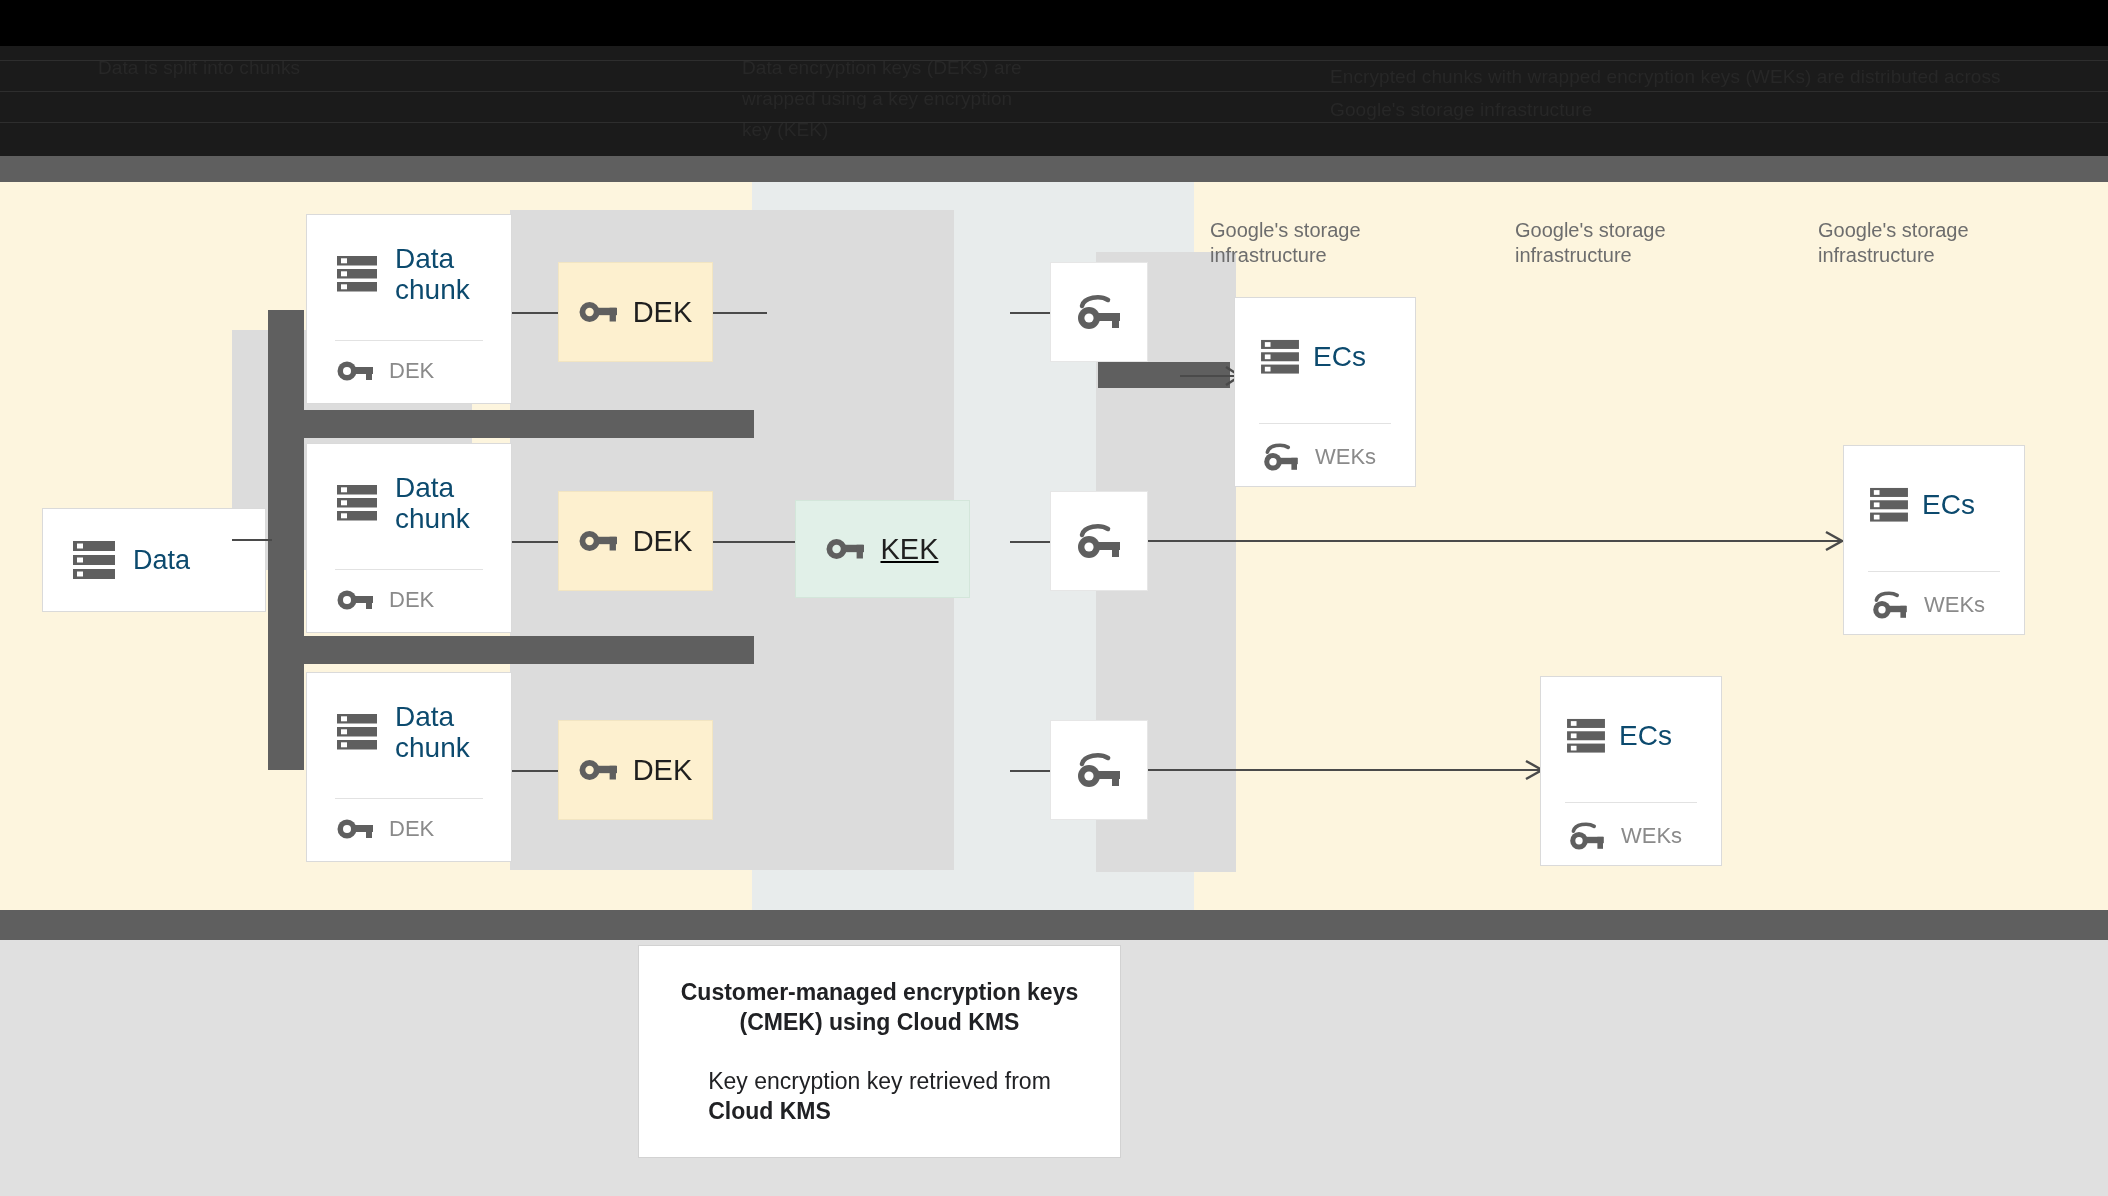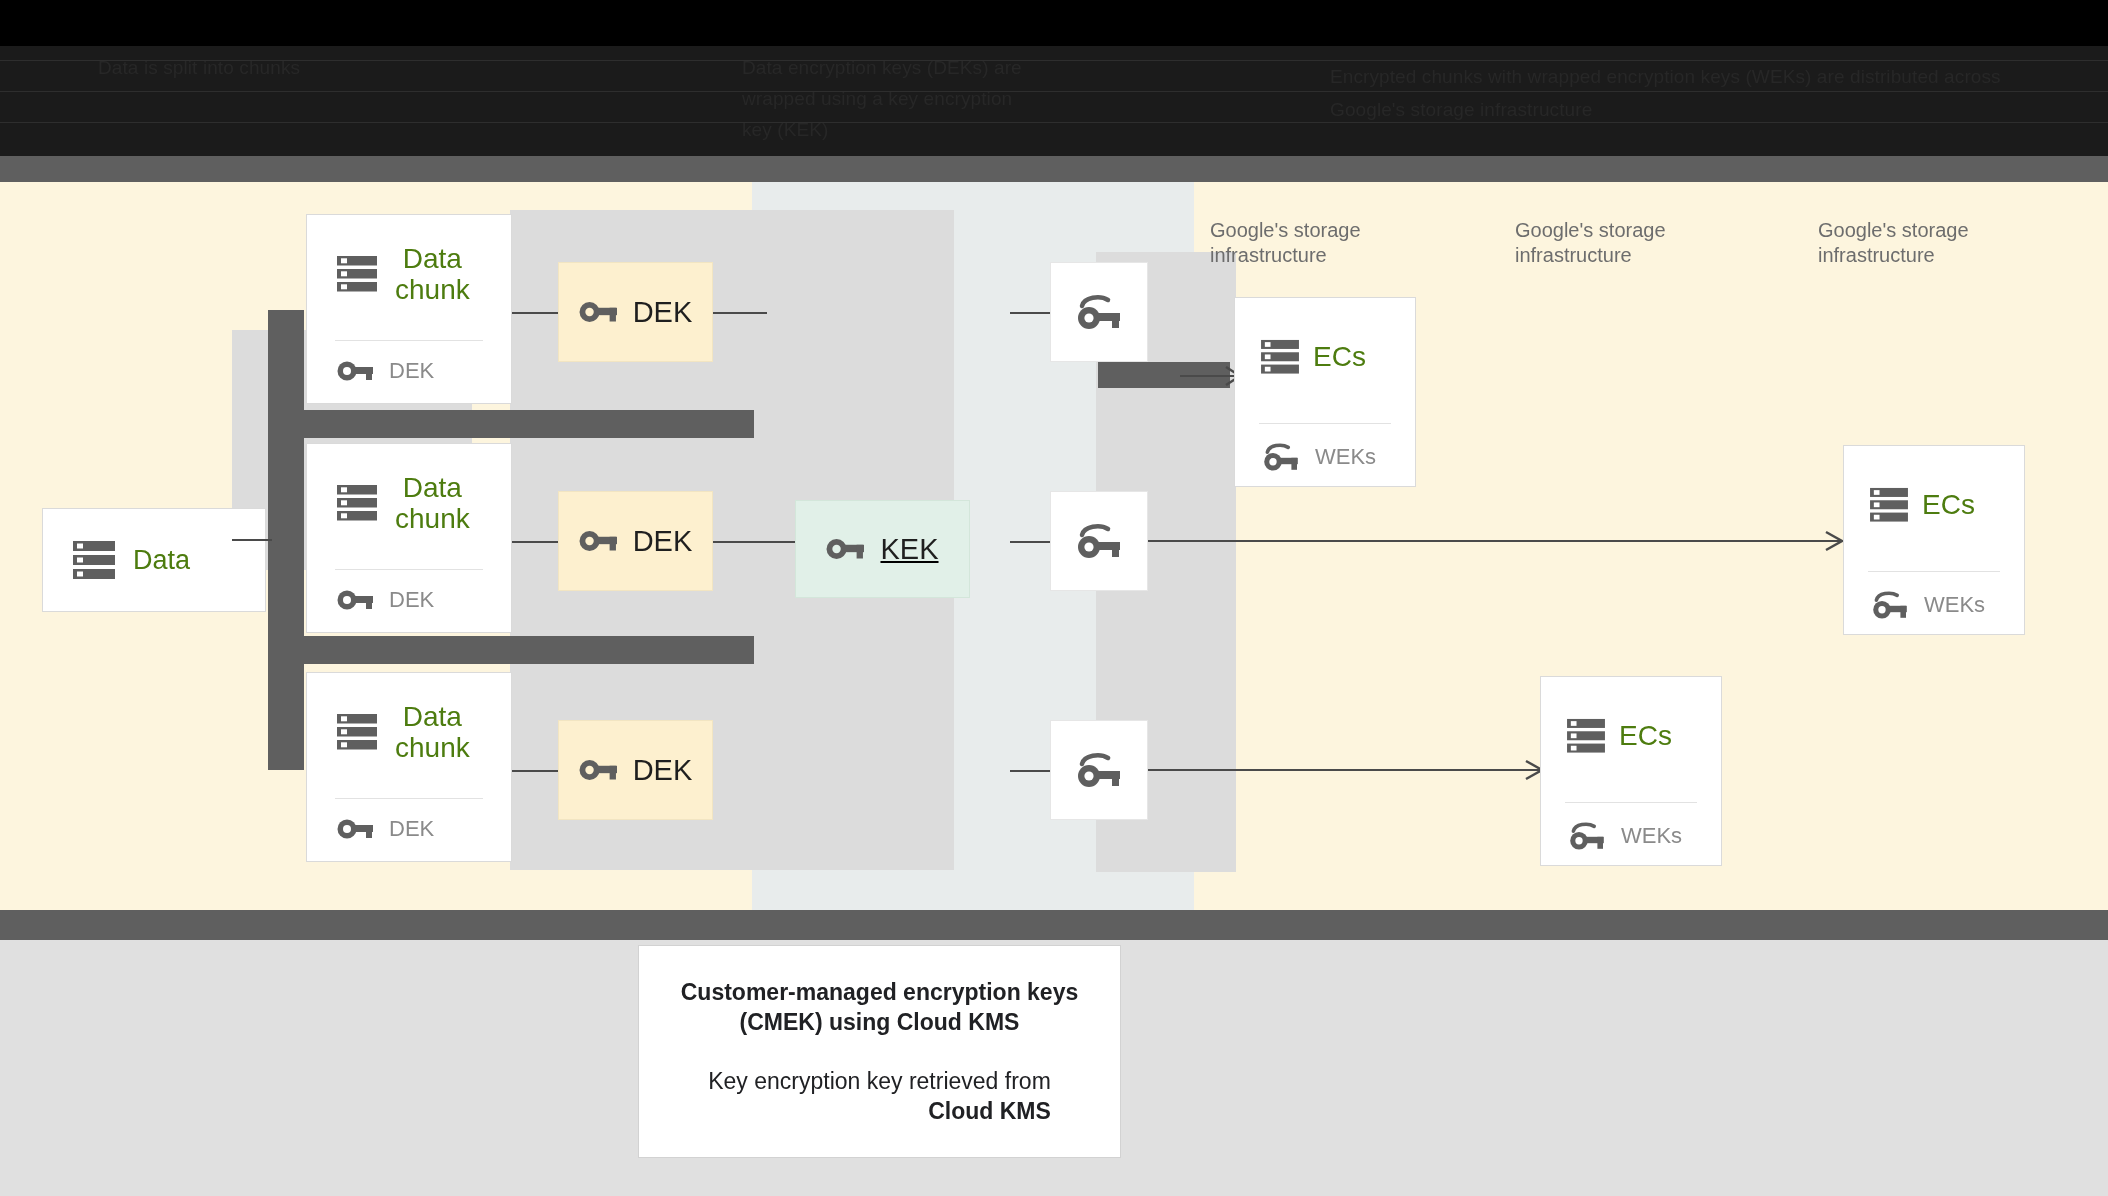--- a/index.html
+++ b/index.html
@@ -92,24 +92,23 @@
     box-sizing: border-box;
   }
   .card-top {
     display: flex;
     align-items: center;
     gap: 18px;
     padding: 0 0 0 30px;
   }
   .card-title {
     font-size: 28px;
-    color: #4d7c0f;
+    color: #0c4a6e;
     line-height: 1.12;
     white-space: pre-line;
-    text-align: center;
   }
   .card-div {
     position: absolute;
     left: 28px;
     right: 28px;
     height: 1px;
     background: #e2e2e2;
   }
   .card-foot {
     position: absolute;
@@ -187,21 +186,21 @@
     font-size: 23px;
     font-weight: bold;
     color: #202124;
     text-align: center;
     line-height: 1.32;
     white-space: pre-line;
   }
   .cap-normal {
     font-size: 23px;
     color: #202124;
-    text-align: right;
+    text-align: left;
     line-height: 1.32;
   }
   .cap-normal b { font-weight: bold; }
 
   svg { display: block; }
 </style>
 </head>
 <body>
 
 <div id="stage">

